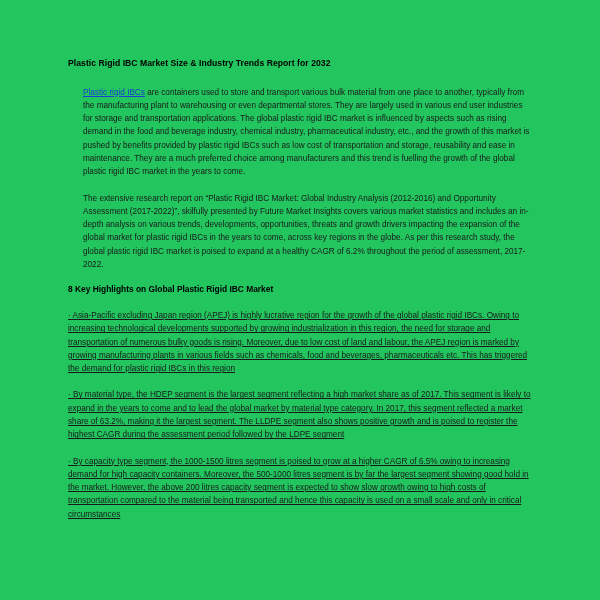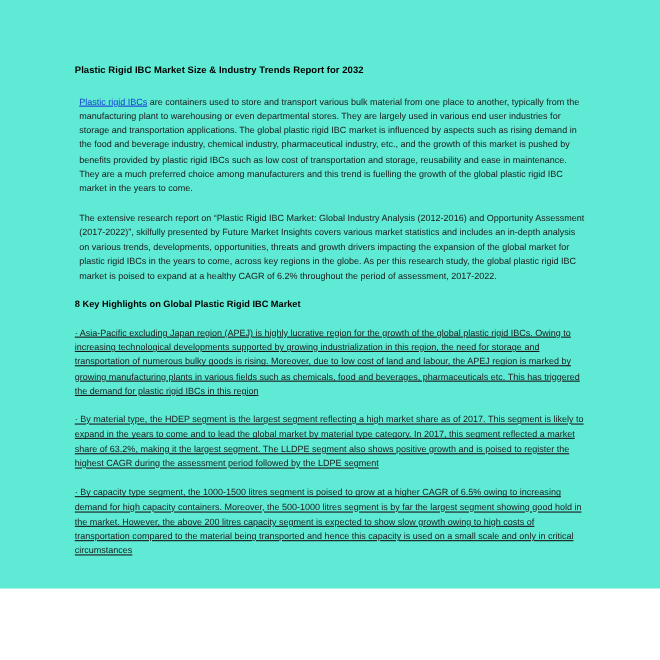--- a/index.html
+++ b/index.html
@@ -9,39 +9,39 @@
   }
   body {
     width: 600px;
     height: 600px;
     font-family: "Liberation Serif", serif;
     color: #1a1a1a;
     overflow: hidden;
   }
   .page {
     width: 600px;
-    height: 535px;
+    height: 600px;
     box-sizing: border-box;
     padding: 58px 68px 0 68px;
-    background: #5eead4;
+    background: #22c55e;
   }
   .doc-title {
     font-family: "Liberation Sans", sans-serif;
     font-size: 8.6px;
     font-weight: bold;
     line-height: 1.35;
     margin: 0 0 16px 0;
     color: #000000;
     letter-spacing: 0.05px;
   }
   .para {
     font-family: "Liberation Sans", sans-serif;
     font-size: 8.2px;
     line-height: 1.62;
-    margin: 0 0 13px 4px;
+    margin: 0 0 13px 15px;
     text-align: left;
     color: #1a1a1a;
   }
   .heading {
     font-family: "Liberation Sans", sans-serif;
     font-size: 8.4px;
     font-weight: bold;
     line-height: 1.4;
     margin: 0 0 13px 0;
     color: #000000;

